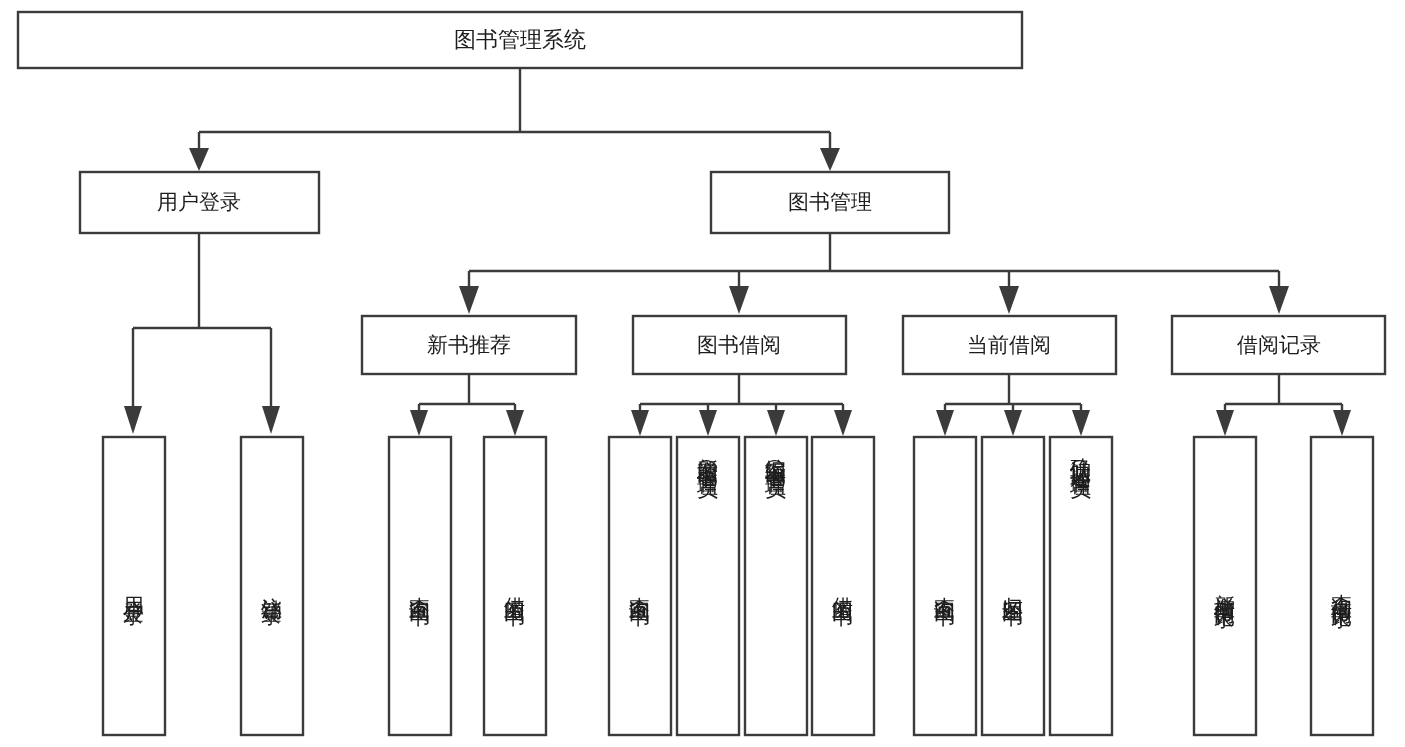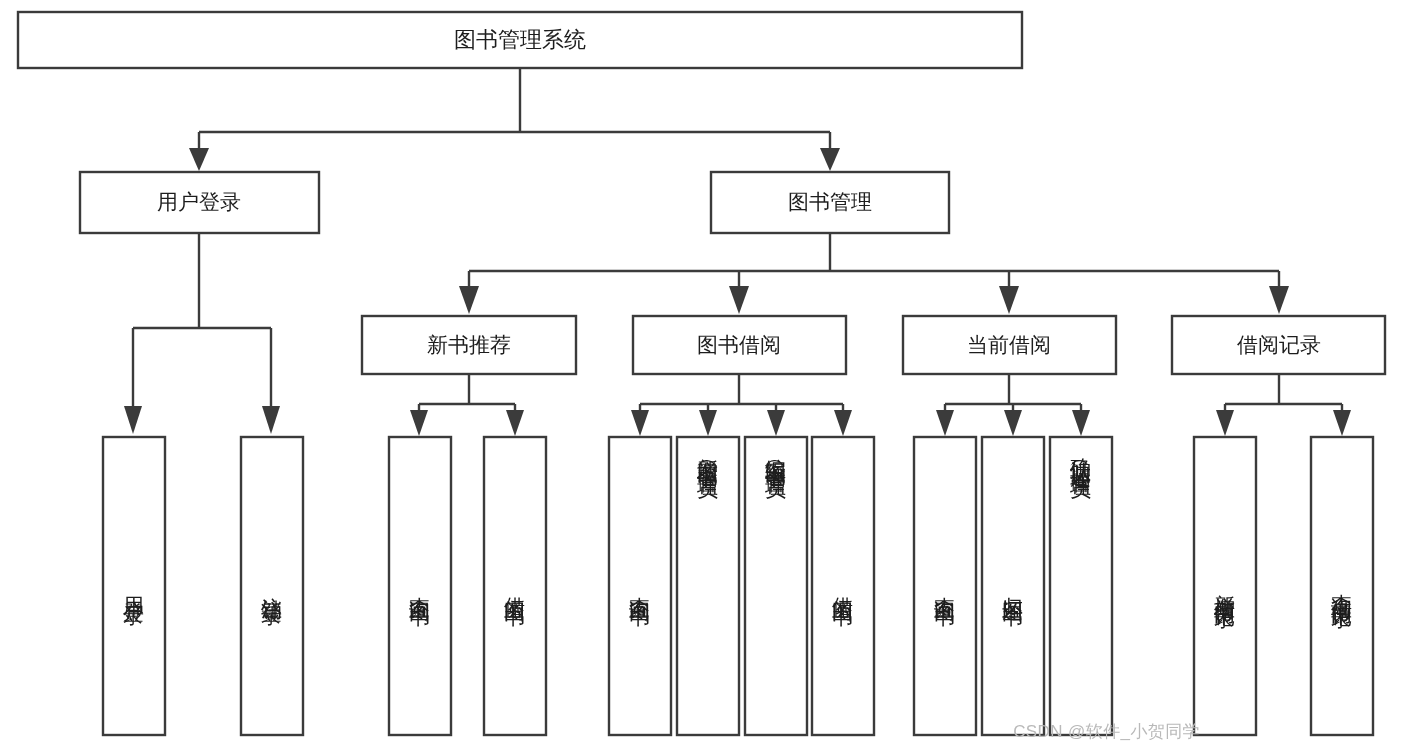--- a/index.html
+++ b/index.html
@@ -242,14 +242,13 @@
     <span class="leaf-label">确认归还（管理员）</span>
   </div>
 
   <div class="leaf-label-wrap" style="left:1194px; top:437px; width:62px; height:298px;">
     <span class="leaf-label">新增借阅记录</span>
   </div>
   <div class="leaf-label-wrap" style="left:1311px; top:437px; width:62px; height:298px;">
     <span class="leaf-label">查询借阅记录</span>
   </div>
 
-  <div class="watermark">CSDN @软件_小贺同学</div>
 </div>
 
 </body></html>

